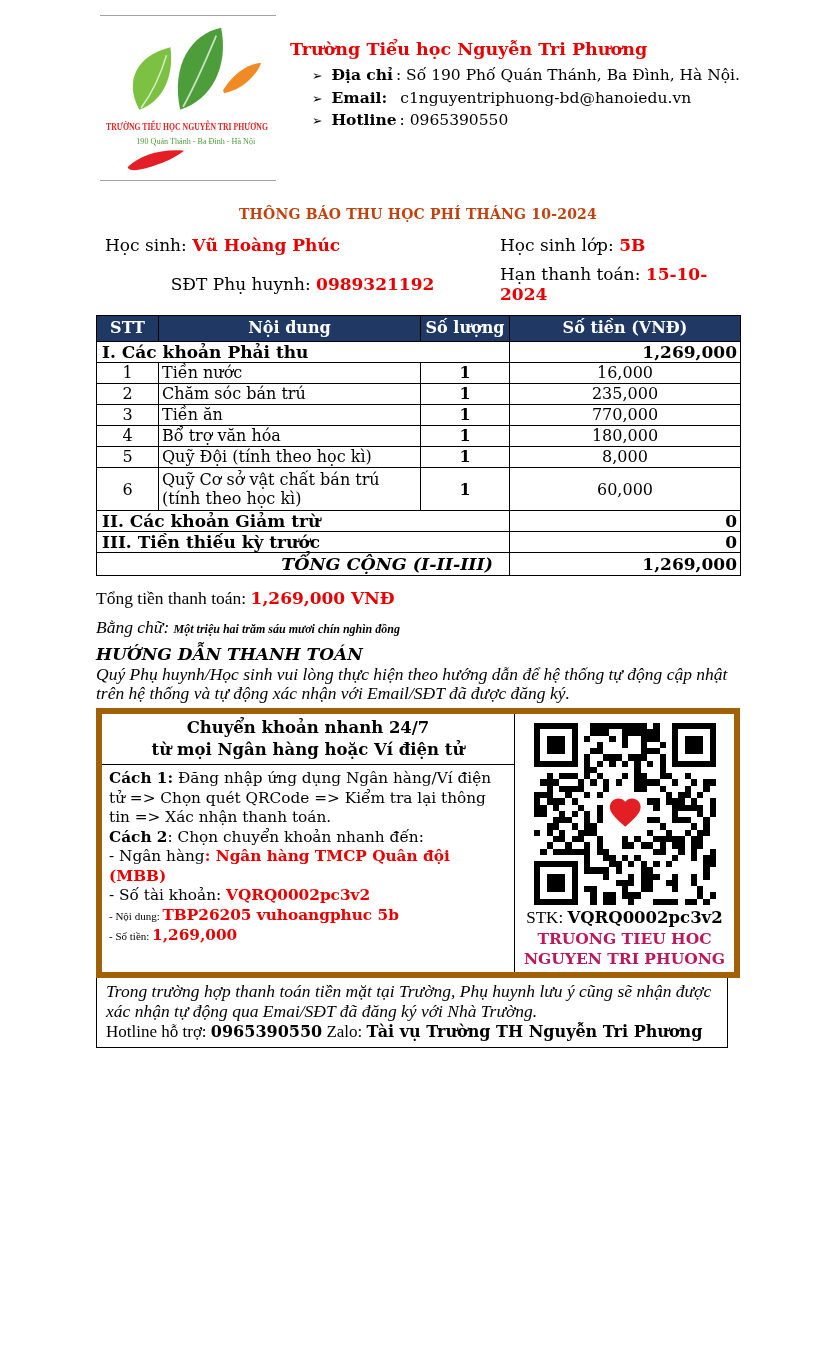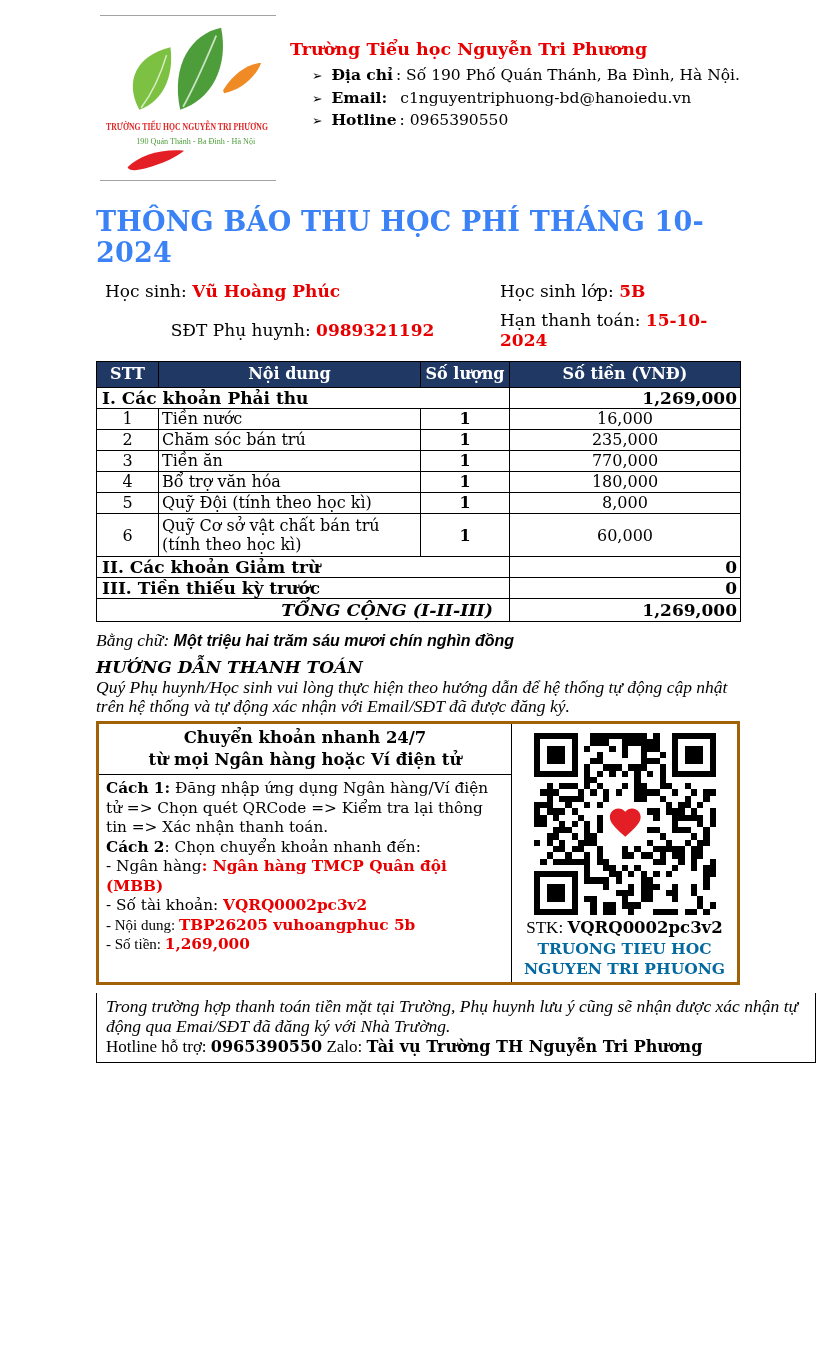--- a/index.html
+++ b/index.html
@@ -16,22 +16,22 @@
   .logo-box svg { width:171px; height:156px; }
   .header-text { margin-left:14px; padding-top:24px; }
   .school-name { font-weight:bold; font-size:17.5px; color:#e80000; margin-bottom:5px; }
   .contact { font-size:15.5px; line-height:21.5px; padding-left:22px; white-space:nowrap; }
   .contact .bullet { font-family:"DejaVu Sans",sans-serif; font-size:12.5px; margin-right:9px; }
   .contact .clabel { font-weight:bold; }
   .contact .cvalue { margin-left:3px; }
   .contact.email-row .cvalue { margin-left:13px; }
 
   
-  .doc-title { margin-top:25px; text-align:left; font-weight:bold; font-size:27px;
-               color:#3b82f6; letter-spacing:.2px; }
+  .doc-title { margin-top:25px; text-align:center; font-weight:bold; font-size:14px;
+               color:#c2410c; letter-spacing:.2px; }
 
   
   .student { margin-top:13px; font-size:17px; }
   .srow { display:grid; grid-template-columns:404px 240px; }
   .srow + .srow { margin-top:9px; }
   .scell-l { padding-left:9px; }
   .srow2 .scell-l { align-self:center;text-align:center; }
   .sval { color:#e80000; font-weight:bold; }
 
   
@@ -48,43 +48,43 @@
   tr.sec td.sec-amt { font-weight:bold; text-align:right; padding-right:3px; font-size:17px; }
   tr.row6 td { line-height:19px; padding-top:2px; padding-bottom:2px; }
   td.total-label { font-weight:bold; font-style:italic; text-align:right;
                    padding-right:16px; font-size:17.5px; line-height:22px; }
   td.total-amt { font-weight:bold; text-align:right; padding-right:3px; font-size:17px; }
 
   
   .sum-line { margin-top:12px; font-family:"Liberation Serif",serif; font-size:17.5px; }
   .sum-line .sum-val { font-family:"DejaVu Serif",serif; font-weight:bold; font-size:17px; color:#e80000; }
   .words-line { margin-top:8px; font-family:"Liberation Serif",serif; font-style:italic; font-size:17.5px; }
-  .words-line .words-val { font-family:Liberation Sans, sans-serif; font-weight:bold; font-size:16px; }
+  .words-line .words-val { font-family:Liberation Serif, serif; font-weight:bold; font-size:12px; }
   .guide-title { margin-top:6px; font-weight:bold; font-style:italic; font-size:17px; }
   .guide-text { font-family:"Liberation Serif",serif; font-style:italic; font-size:17.5px;
                 line-height:19px; margin-top:1px; width:644px; }
 
   
-  .paybox { margin-top:5px; width:644px; border:3px solid #a16207;
+  .paybox { margin-top:5px; width:644px; border:6px solid #a16207;
             display:grid; grid-template-columns:413px 1fr; }
   .pay-left { border-right:1px solid #000; }
   .pay-head { font-weight:bold; font-size:16.5px; text-align:center; line-height:21.5px;
               padding:3px 0 4px; border-bottom:1px solid #000; }
   .pay-body { padding:4px 6px 6px 7px; font-size:15.3px; line-height:19.5px; }
   .pay-body .b { font-weight:bold; }
   .pay-body .redv { color:#e80000; font-weight:bold; }
-  .pay-body .lbl-n { font-family:"Liberation Serif",serif; font-size:15px; }
+  .pay-body .lbl-n { font-family:"Liberation Serif",serif; font-size:11px; }
   .pay-right { padding:9px 4px 4px; text-align:center; }
   .qr-svg { width:186px; height:182px; display:block; margin:0 auto; }
   .stk-line { font-family:"Liberation Serif",serif; font-size:17px; margin-top:3px; }
   .stk-line .stk-val { font-family:"DejaVu Serif",serif; font-weight:bold; font-size:16.5px; }
-  .qr-holder { font-weight:bold; font-size:15.5px; color:#0369a1; line-height:19.5px; margin-top:1px; }
-
-  
-  .footnote { width:720px; border:1px solid #000; border-top:none; padding:3px 9px 4px;margin-top:8px; }
+  .qr-holder { font-weight:bold; font-size:15.5px; color:#be185d; line-height:19.5px; margin-top:1px; }
+
+  
+  .footnote { width:632px; border:1px solid #000; border-top:none; padding:3px 9px 4px; }
   .note-italic { font-family:"Liberation Serif",serif; font-style:italic; font-size:17.5px; line-height:20px; }
   .hotline-line { font-family:"Liberation Serif",serif; font-size:17px; line-height:22px; }
   .hotline-line .hb { font-family:"DejaVu Serif",serif; font-weight:bold; font-size:16px; }
 </style>
 </head>
 <body>
 
 <div class="page">
 
   <div class="header">
@@ -201,20 +201,23 @@
         <td colspan="3" class="sec-label">III. Tiền thiếu kỳ trước</td>
         <td class="sec-amt">0</td>
       </tr>
       <tr>
         <td colspan="3" class="total-label">TỔNG CỘNG (I-II-III)</td>
         <td class="total-amt">1,269,000</td>
       </tr>
     </tbody>
   </table>
 
+  <div class="sum-line">
+    <span>Tổng tiền thanh toán: </span><span class="sum-val">1,269,000 VNĐ</span>
+  </div>
   <div class="words-line">
     <span>Bằng chữ: </span><span class="words-val">Một triệu hai trăm sáu mươi chín nghìn đồng</span>
   </div>
   <div class="guide-title">HƯỚNG DẪN THANH TOÁN</div>
   <div class="guide-text">Quý Phụ huynh/Học sinh vui lòng thực hiện theo hướng dẫn để hệ thống tự động cập nhật trên hệ thống và tự động xác nhận với Email/SĐT đã được đăng ký.</div>
 
   <div class="paybox">
     <div class="pay-left">
       <div class="pay-head">
         <div>Chuyển khoản nhanh 24/7</div>

